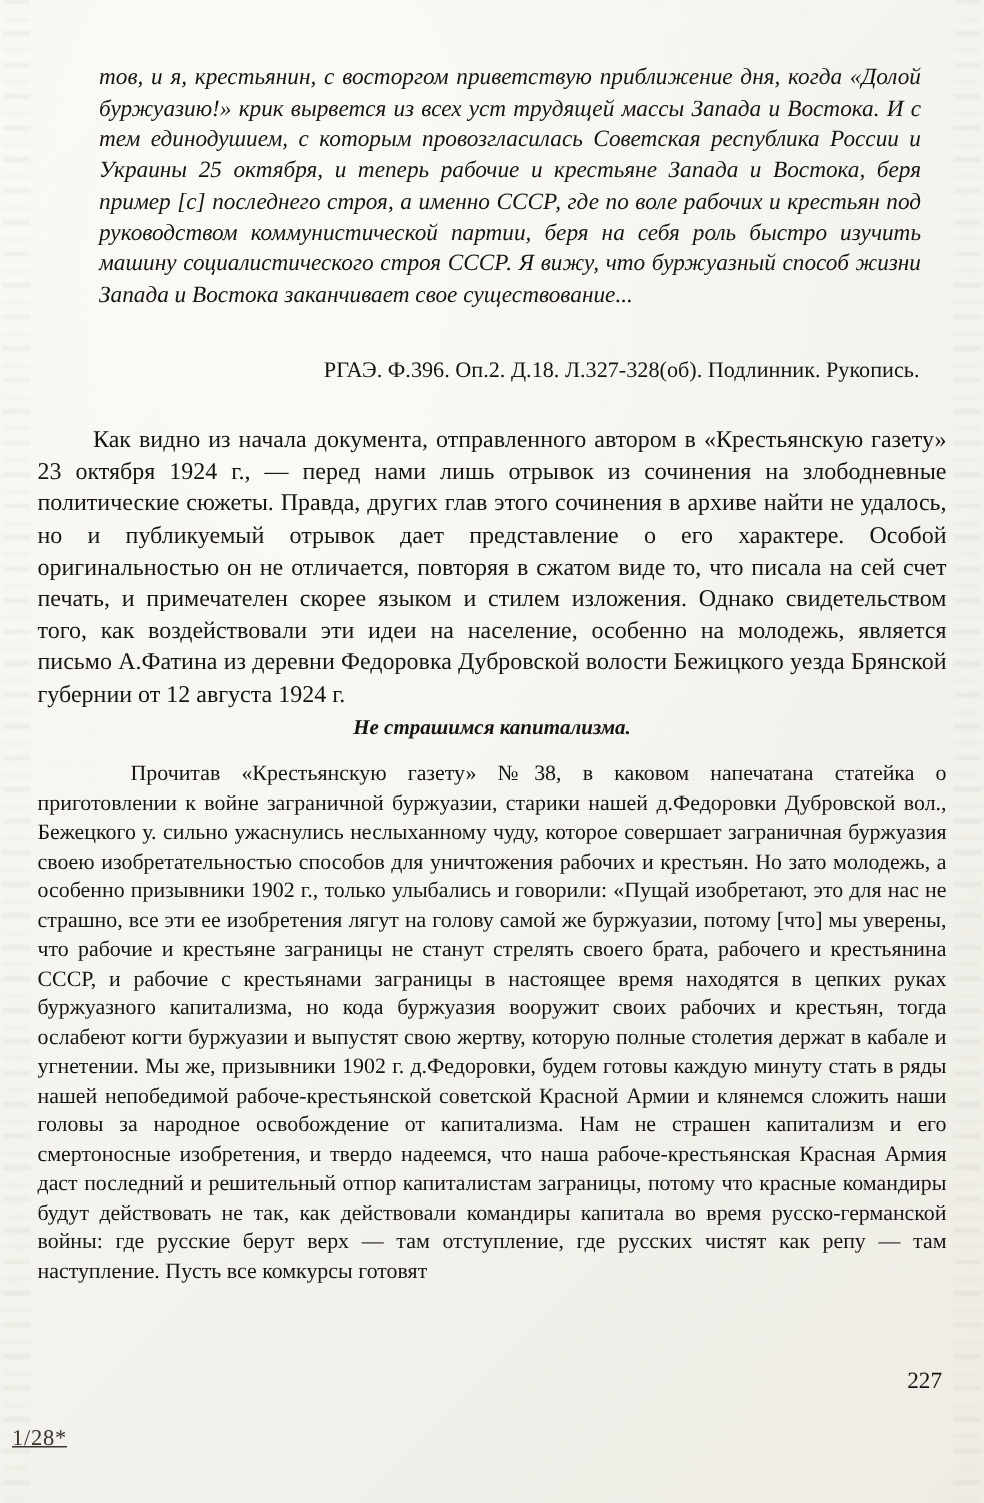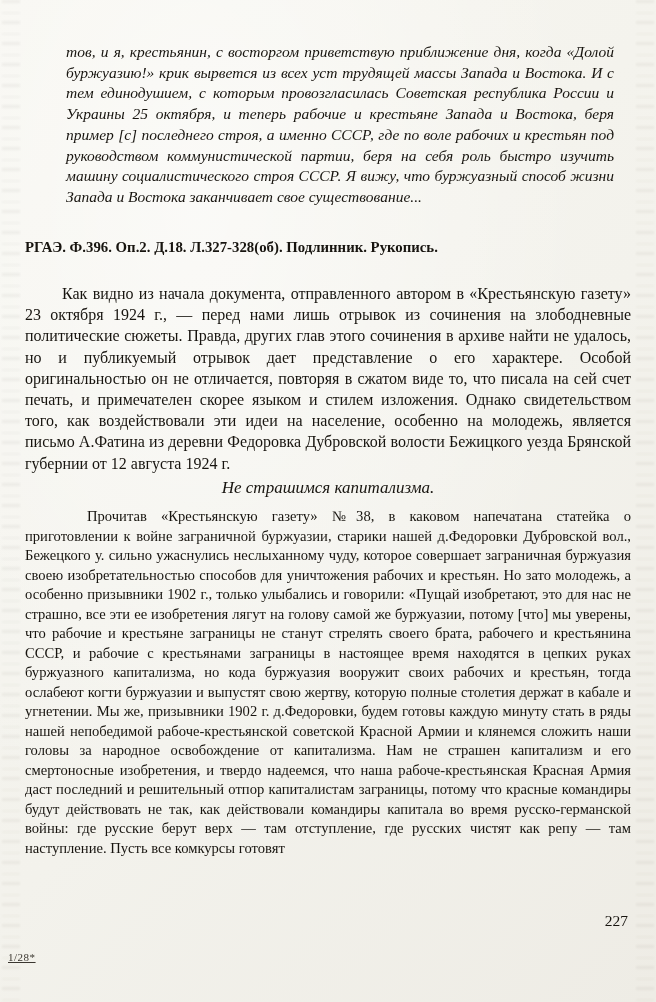--- a/index.html
+++ b/index.html
@@ -31,42 +31,42 @@
 
   .block { position:absolute; text-align:justify; hyphens:auto; -webkit-hyphens:auto; }
 
   .quote {
     left:66px; width:548px; top:42px;
     font-style:italic; font-size:15.5px; line-height:20.7px;
   }
 
   .reference {
     left:25px; width:588px; top:238px;
-    font-size:14.8px; line-height:19px; hyphens:none;font-weight:bold;
+    text-align:right; font-size:14.8px; line-height:19px; hyphens:none;
   }
 
   .commentary {
     left:25px; width:606px; top:283px;
     font-size:16px; line-height:21.2px; text-indent:37px;
   }
 
   .heading {
     left:0; width:656px; top:478px;
-    text-align:center; font-weight:normal; font-style:italic; font-size:17px;
+    text-align:center; font-weight:bold; font-style:italic; font-size:14px;
     hyphens:none;
   }
 
   .letter {
     left:25px; width:606px; top:507px;
     font-size:14.6px; line-height:19.5px; text-indent:62px;
   }
 
   .sig {
     position:absolute; left:8px; top:951px;
-    font-size:11px; letter-spacing:.5px; color:#3a362f;text-decoration:underline;
+    font-size:15px; letter-spacing:.5px; color:#3a362f;text-decoration:underline;
   }
 
   .pagenum {
     position:absolute; right:28px; top:912px;
     font-size:15.5px; color:#17140f;margin-left:36px;
   }
 </style>
 </head>
 <body>
 

